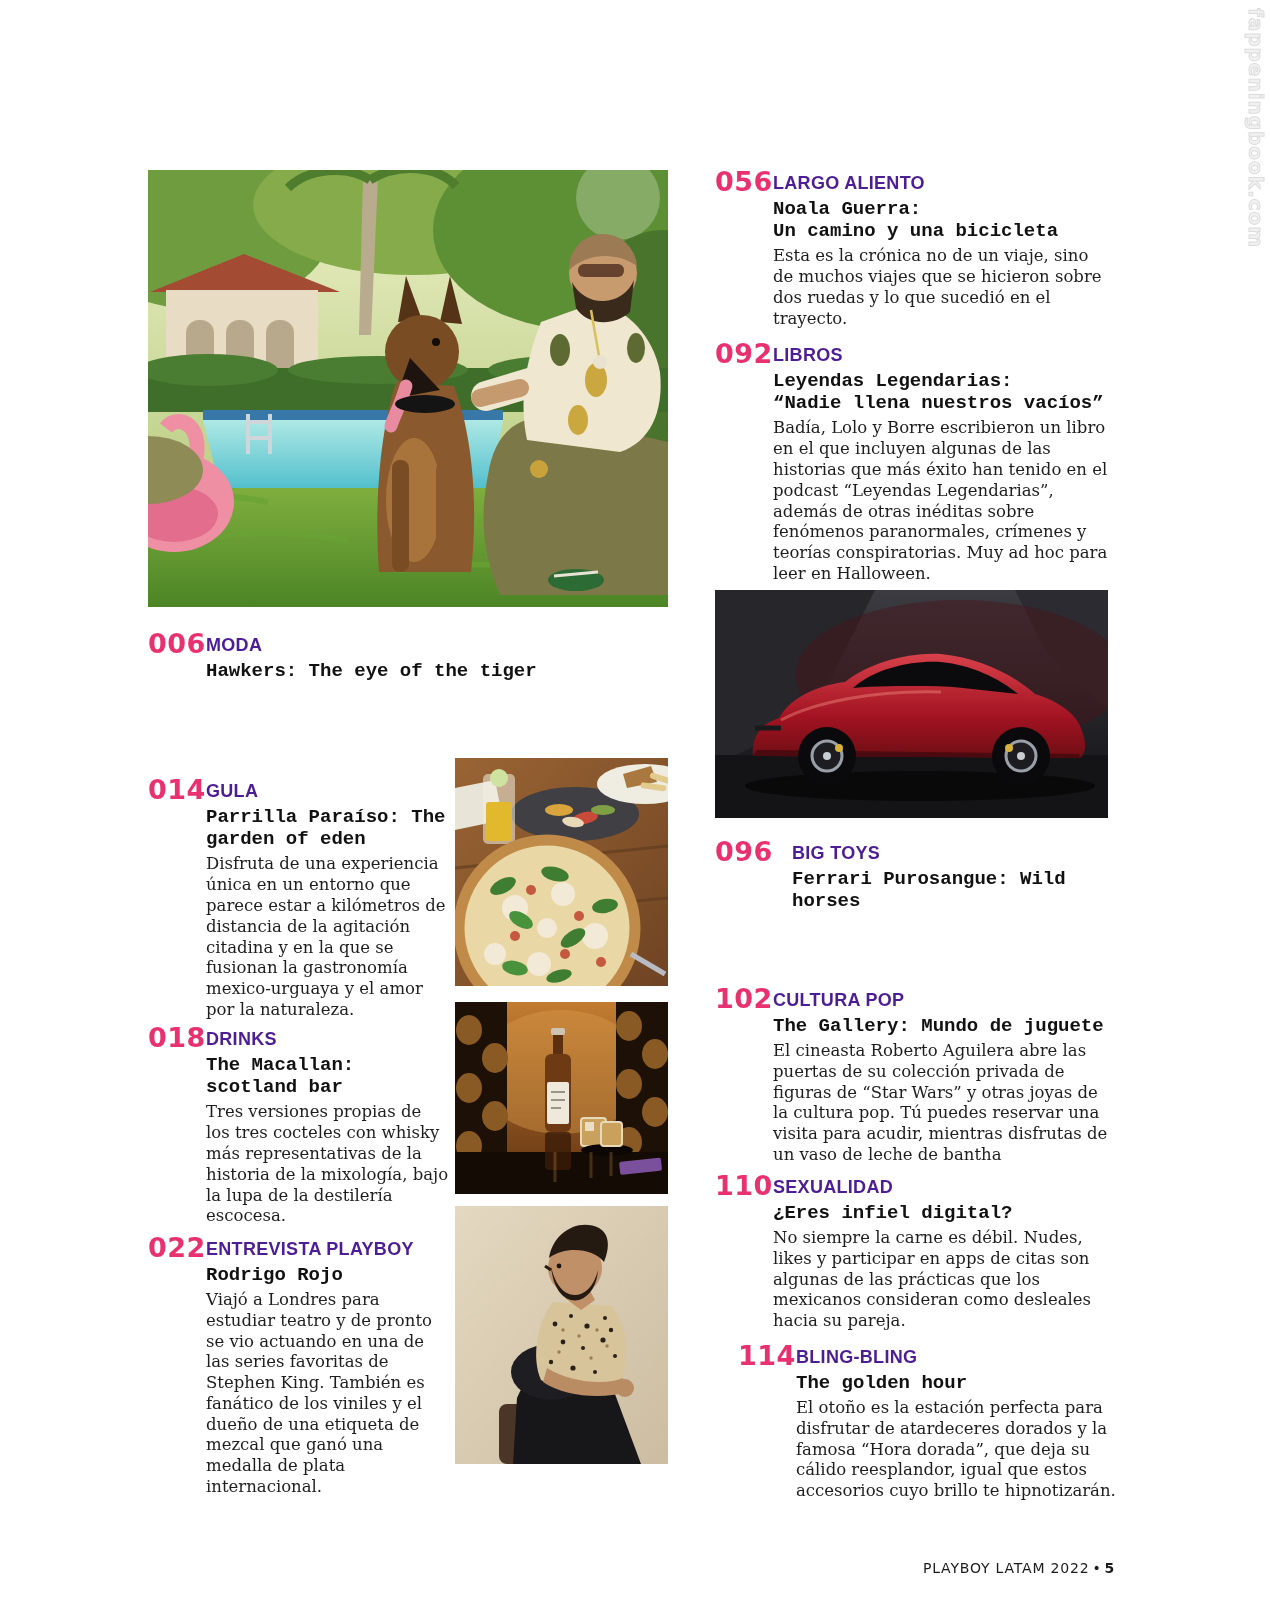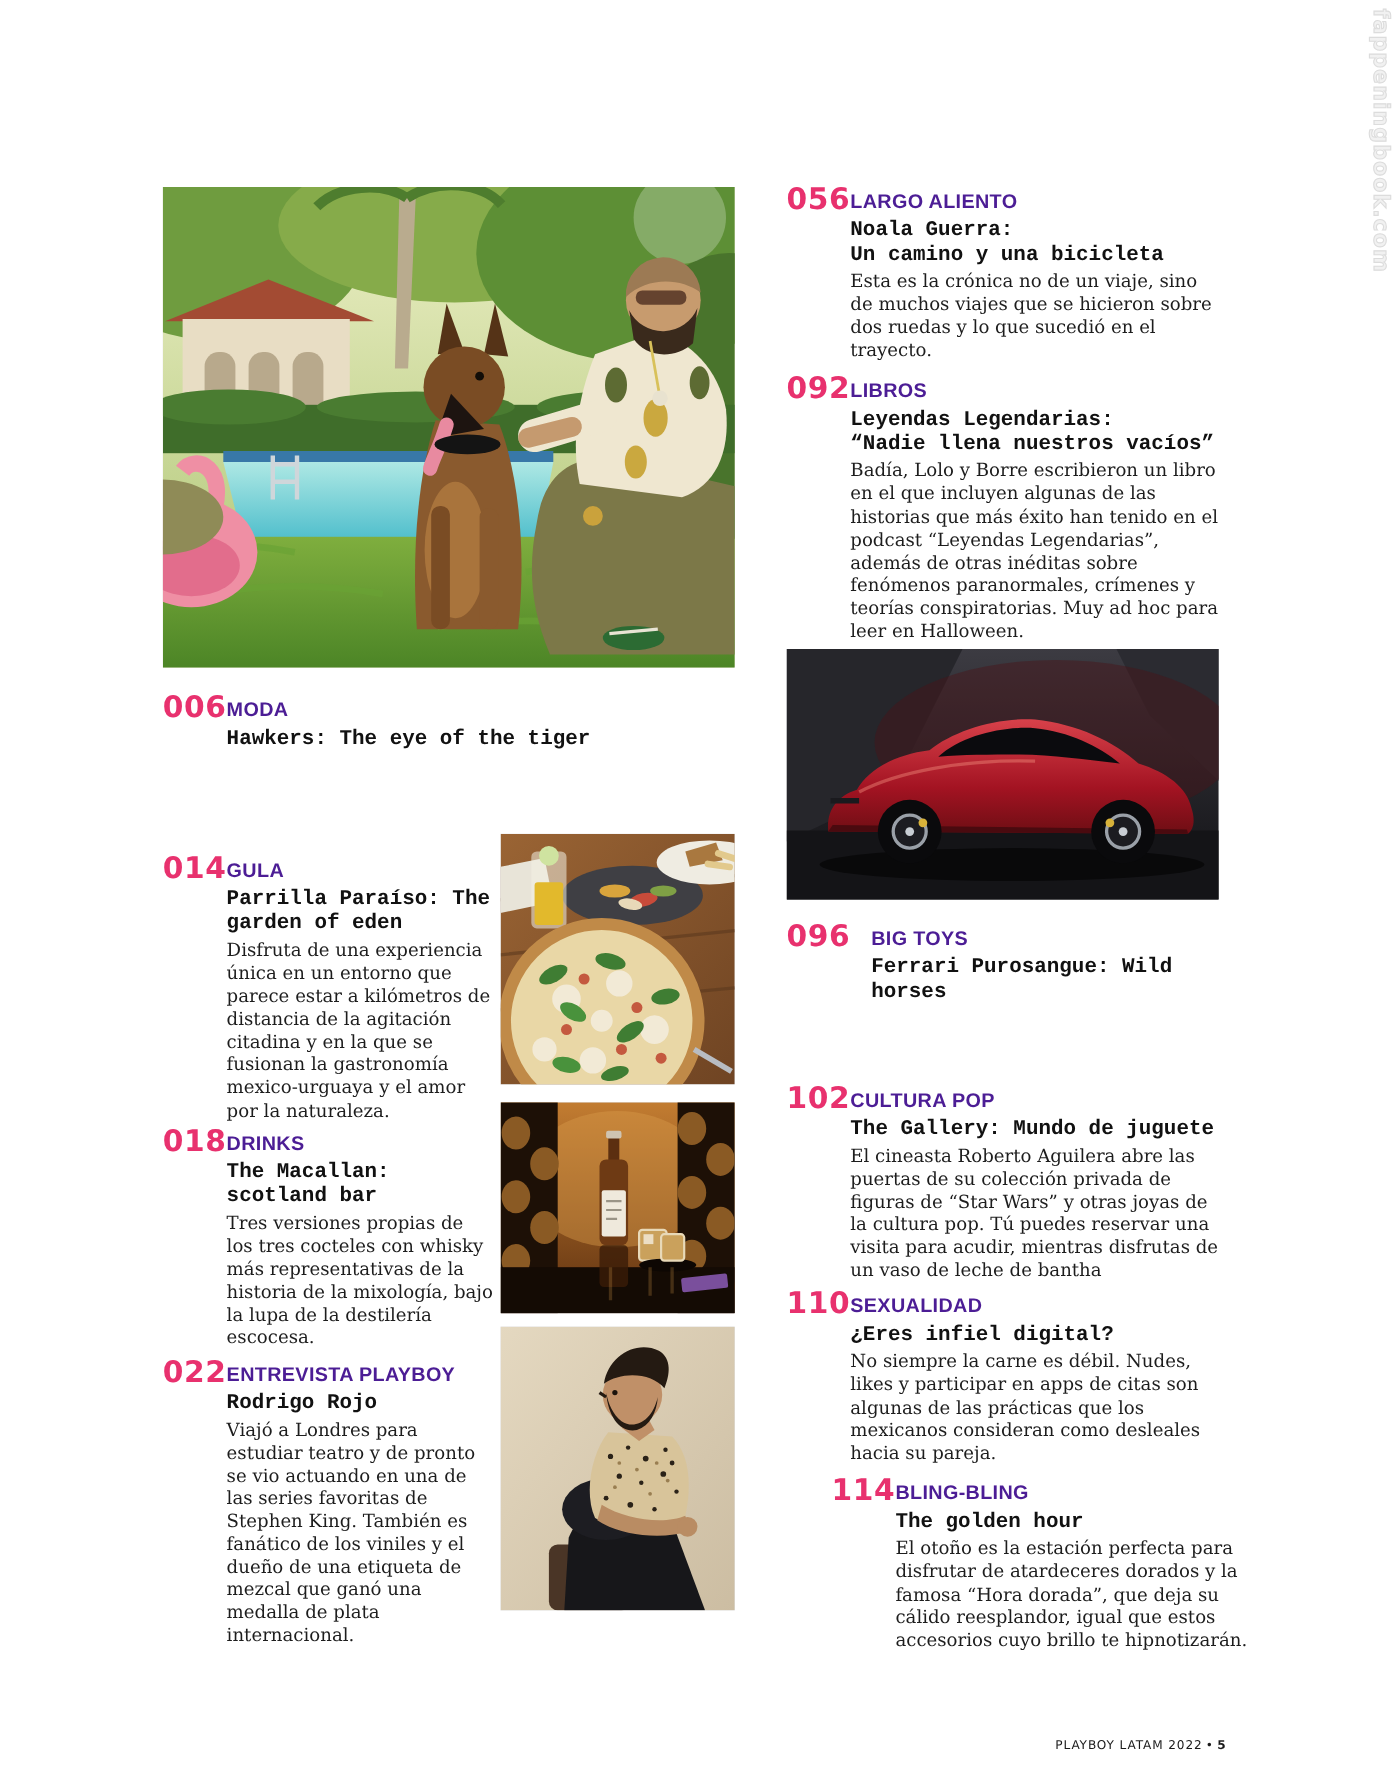--- a/index.html
+++ b/index.html
@@ -9,21 +9,21 @@
   .photo{position:absolute;overflow:hidden;background:#ddd;}
   .photo svg{display:block;width:100%;height:100%;}
 
   .entry{position:absolute;display:flex;align-items:flex-start;}
   .num{flex:0 0 58px;font-family:"DejaVu Sans",sans-serif;font-weight:bold;font-size:27px;line-height:1;color:#e8316e;letter-spacing:.5px;padding-top:0;}
   .etext{flex:1;min-width:0;}
   .kicker{font-family:Liberation Sans, sans-serif;font-weight:bold;font-size:18px;line-height:1.2;letter-spacing:.3px;color:#4c1d95;margin:5px 0 3px;}
   .headline{font-family:Liberation Mono, monospace;font-weight:bold;font-size:19px;line-height:1.18;color:#111;margin:0 0 4px;white-space:pre-line;}
   .body{font-size:16.5px;line-height:1.26;color:#1d1d1d;margin:0;}
 
-  .footer{position:absolute;top:1560px;right:155px;font-family:"DejaVu Sans",sans-serif;font-size:11px;letter-spacing:.8px;color:#1a1a1a;margin-top:20px;}
+  .footer{position:absolute;top:1560px;right:155px;font-family:"DejaVu Sans",sans-serif;font-size:14px;letter-spacing:.8px;color:#1a1a1a;}
   .footer .pg{font-weight:bold;}
   .footer .sep{padding:0 3px;}
 
   .watermark{position:absolute;top:8px;right:2px;writing-mode:vertical-rl;font-family:"DejaVu Sans",sans-serif;font-weight:bold;font-size:20px;letter-spacing:1px;color:#f1f1f1;-webkit-text-stroke:1px #dcdcdc;user-select:none;}
 </style>
 </head>
 <body>
 
 <div class="page">
 
@@ -178,21 +178,21 @@
 
   <section class="entry" style="left:715px;top:1172px;width:398px;">
     <div class="num">110</div>
     <div class="etext">
       <div class="kicker">SEXUALIDAD</div>
       <h3 class="headline">¿Eres infiel digital?</h3>
       <p class="body">No siempre la carne es débil. Nudes, likes y participar en apps de citas son algunas de las prácticas que los mexicanos consideran como desleales hacia su pareja.</p>
     </div>
   </section>
 
-  <section class="entry" style="left:756px;top:1342px;width:398px;">
+  <section class="entry" style="left:738px;top:1342px;width:398px;">
     <div class="num">114</div>
     <div class="etext">
       <div class="kicker">BLING-BLING</div>
       <h3 class="headline">The golden hour</h3>
       <p class="body">El otoño es la estación perfecta para disfrutar de atardeceres dorados y la famosa “Hora dorada”, que deja su cálido reesplandor, igual que estos accesorios cuyo brillo te hipnotizarán.</p>
     </div>
   </section>
 
   <section class="entry" style="left:148px;top:630px;width:520px;">
     <div class="num">006</div>

